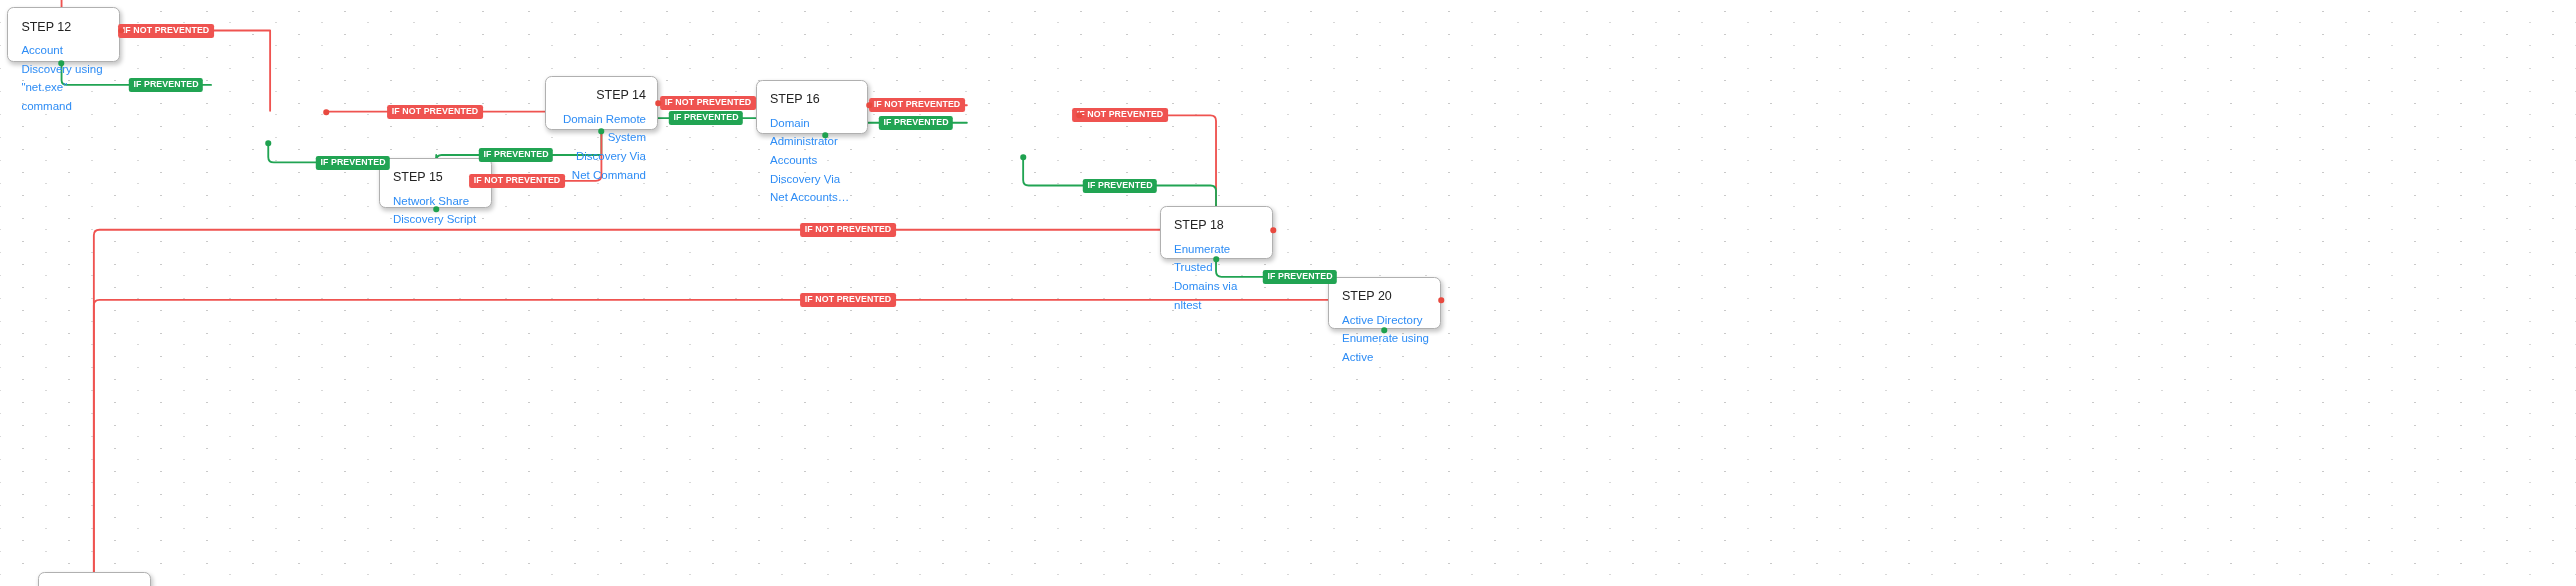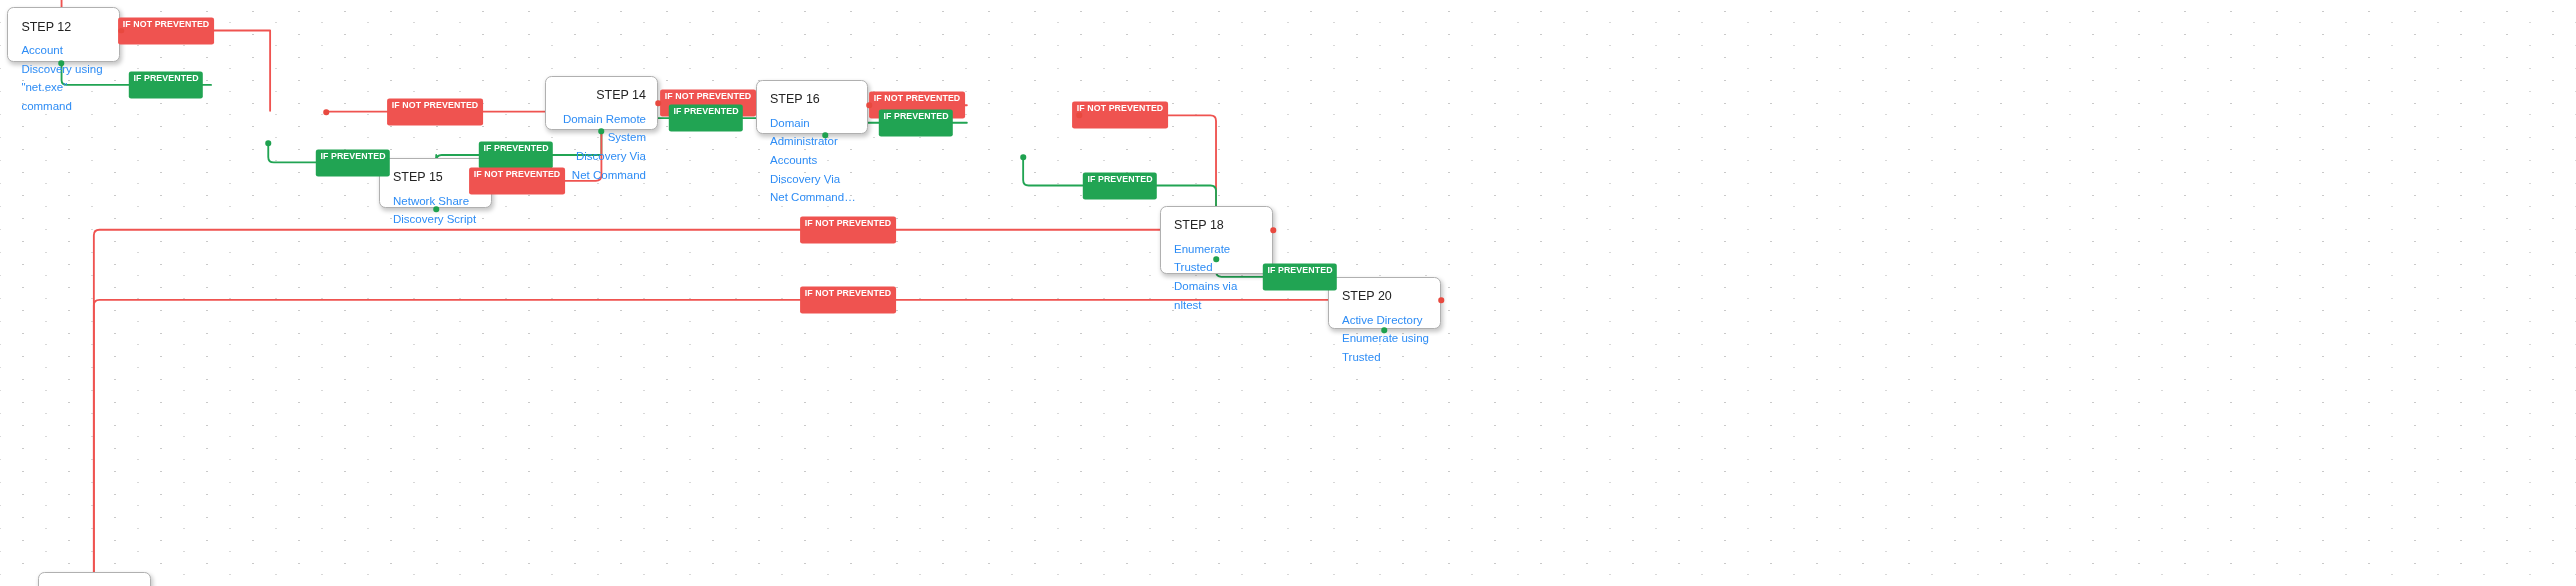--- a/index.html
+++ b/index.html
@@ -57,21 +57,21 @@
   }
   .node-title .ln { display: block; }
   .edge-label {
     position: absolute;
     box-sizing: border-box;
     color: #ffffff;
     font-size: 8.8px;
     font-weight: bold;
     letter-spacing: 0.1px;
     line-height: 13px;
-    height: 27px;
+    height: 14px;
     padding: 0 4.6px;
     border-radius: 2.3px;
     white-space: nowrap;
     z-index: 8;
     transform: translate(-50%, -50%);
   }
   .lbl-no { background: #ef5350; }
   .lbl-yes { background: #21a453; }
   .dot {
     position: absolute;
@@ -150,38 +150,38 @@
     <div class="node-step">STEP 15</div>
     <div class="node-title">
       <span class="ln">Network Share Discovery Script</span>
     </div>
   </div>
 
   <div class="node" style="left:756px; top:80px; width:112px; height:54px;">
     <div class="node-step">STEP 16</div>
     <div class="node-title">
       <span class="ln">Domain Administrator Accounts</span>
-      <span class="ln">Discovery Via Net Command…</span>
-    </div>
-  </div>
-
-
-  <div class="node" style="left:1160px; top:206px; width:113px; height:68px;">
+      <span class="ln">Discovery Via Net Accounts…</span>
+    </div>
+  </div>
+
+
+  <div class="node" style="left:1160px; top:206px; width:113px; height:53px;">
     <div class="node-step">STEP 18</div>
     <div class="node-title">
       <span class="ln">Enumerate Trusted Domains via</span>
       <span class="ln">nltest</span>
     </div>
   </div>
 
   <div class="node" style="left:1328px; top:277px; width:113px; height:52px;">
     <div class="node-step">STEP 20</div>
     <div class="node-title">
       <span class="ln">Active Directory Enumerate using</span>
-      <span class="ln">Trusted</span>
+      <span class="ln">Active</span>
     </div>
   </div>
 
   <div class="node" style="left:38px; top:572px; width:113px; height:28px;"></div>
 
   <div class="edge-label lbl-no" style="left:166px;  top:30.5px;">IF NOT PREVENTED</div>
   <div class="edge-label lbl-yes" style="left:166px;  top:85px;">IF PREVENTED</div>
   <div class="edge-label lbl-no" style="left:435px;  top:112px;">IF NOT PREVENTED</div>
   <div class="edge-label lbl-yes" style="left:353px;  top:163px;">IF PREVENTED</div>
   <div class="edge-label lbl-yes" style="left:516px;  top:155px;">IF PREVENTED</div>

